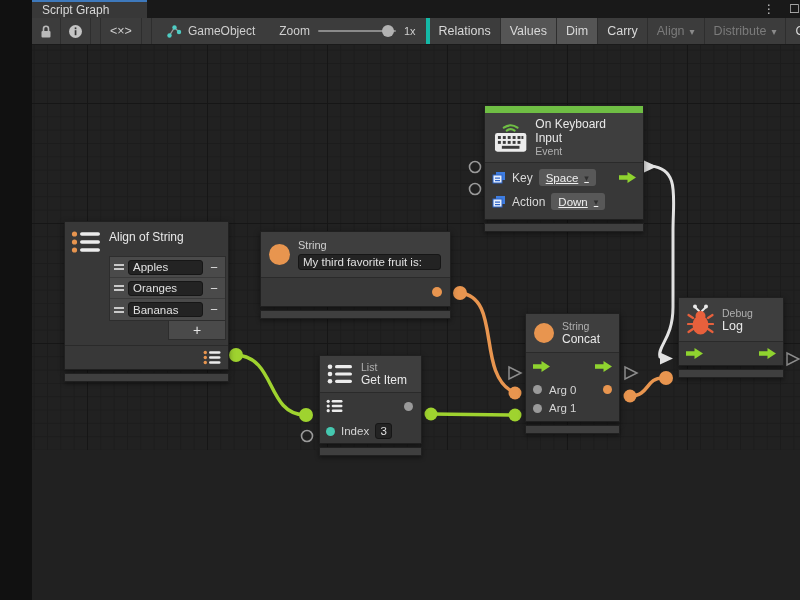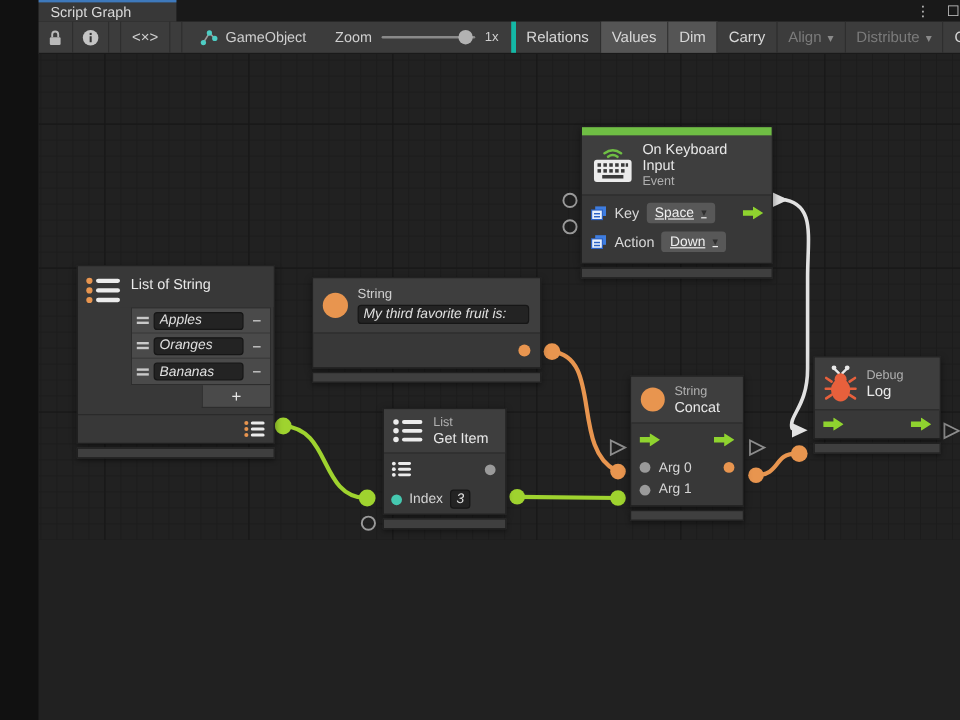--- a/index.html
+++ b/index.html
@@ -42,21 +42,21 @@
   .node-foot{height:9px;background:#3f3f3f;border:1px solid #202020;margin-top:3px;box-shadow:0 2px 4px rgba(0,0,0,.4);}
   .nhead{background:#3e3e3e;border-bottom:1px solid #2a2a2a;display:flex;align-items:center;gap:8px;}
   .ntitle{font-size:12px;color:#e9e9e9;}
   .nsub{font-size:10.5px;color:#b0b0b0;}
   .nrow{display:flex;align-items:center;font-size:11.5px;color:#d4d4d4;}
   .dot{border-radius:50%;flex:0 0 auto;}
   .dot.gray{width:9px;height:9px;background:var(--gray-port);}
   .dot.teal{width:9px;height:9px;background:var(--teal);}
   .dot.orange{width:10px;height:10px;background:var(--orange);}
   .bigcircle{border-radius:50%;background:var(--orange);flex:0 0 auto;}
-  .field{background:#232323;border:1px solid #161616;border-radius:3px;color:#e0e0e0;font-size:11.5px;padding:0 4px;height:16px;font-style:italic;}
+  .field{background:#232323;border:1px solid #161616;border-radius:3px;color:#e0e0e0;font-size:11.5px;padding:0 4px;height:16px;}
   .dropdown{display:flex;align-items:center;gap:6px;background:#585858;border-radius:3px;padding:1px 7px;font-size:11.5px;color:#efefef;height:17px;text-decoration:underline;}
   .dropdown::after{content:"▾";font-size:9px;color:#2f2f2f;}
 
   
   .node-keyboard{left:452px;top:60px;width:160px;}
   .kb-bar{height:7px;background:var(--lime-bar);}
   .node-keyboard .nhead{padding:4px 9px 5px;}
   .kb-rows{padding:4px 7px 7px;display:flex;flex-direction:column;gap:3px;}
   .kb-row{height:21px;display:flex;align-items:center;gap:6px;font-size:12px;}
 
@@ -73,21 +73,21 @@
   .los-port-row{margin-top:5px;border-top:1px solid #2a2a2a;height:24px;display:flex;align-items:center;justify-content:flex-end;padding-right:7px;}
 
   
   .node-str{left:228px;top:186px;width:191px;}
   .node-str .nhead{padding:7px 8px;}
   .str-col{display:flex;flex-direction:column;gap:3px;}
   .node-str .field{width:143px;}
   .str-body{height:28px;display:flex;align-items:center;justify-content:flex-end;padding-right:8px;}
 
   
-  .node-get{left:287px;top:295px;width:103px;}
+  .node-get{left:287px;top:310px;width:103px;}
   .node-get .nhead{padding:5px 7px;}
   .gi-row1{height:26px;padding:0 8px 0 6px;}
   .gi-row2{height:24px;padding:0 6px;gap:6px;}
 
   
   .node-concat{left:493px;top:268px;width:95px;}
   .node-concat .nhead{padding:6px 8px;}
   .cc-row1{height:26px;justify-content:space-between;padding:0 7px;}
   .cc-arg{height:21px;gap:7px;padding:0 7px;}
 
@@ -275,21 +275,21 @@
                 <circle cx="3.5" cy="4" r="2.6"></circle>
                 <circle cx="3.5" cy="12" r="2.6"></circle>
                 <circle cx="3.5" cy="20" r="2.6"></circle>
               </g>
             <g fill="#ececec">
                 <rect x="9" y="2.2" width="20" height="3.6" rx="1.8"></rect>
                 <rect x="9" y="10.2" width="20" height="3.6" rx="1.8"></rect>
                 <rect x="9" y="18.2" width="20" height="3.6" rx="1.8"></rect>
               </g>
           </svg>
-          <span class="ntitle">List of String</span>
+          <span class="ntitle">Align of String</span>
         </div>
         <div class="relist">
           <div class="relist-row">
             <div class="handle"></div>
             <input class="field" value="Apples" style="">
             <div class="minus">−</div>
           </div>
           <div class="relist-row">
             <div class="handle"></div>
             <input class="field" value="Oranges" style="">

